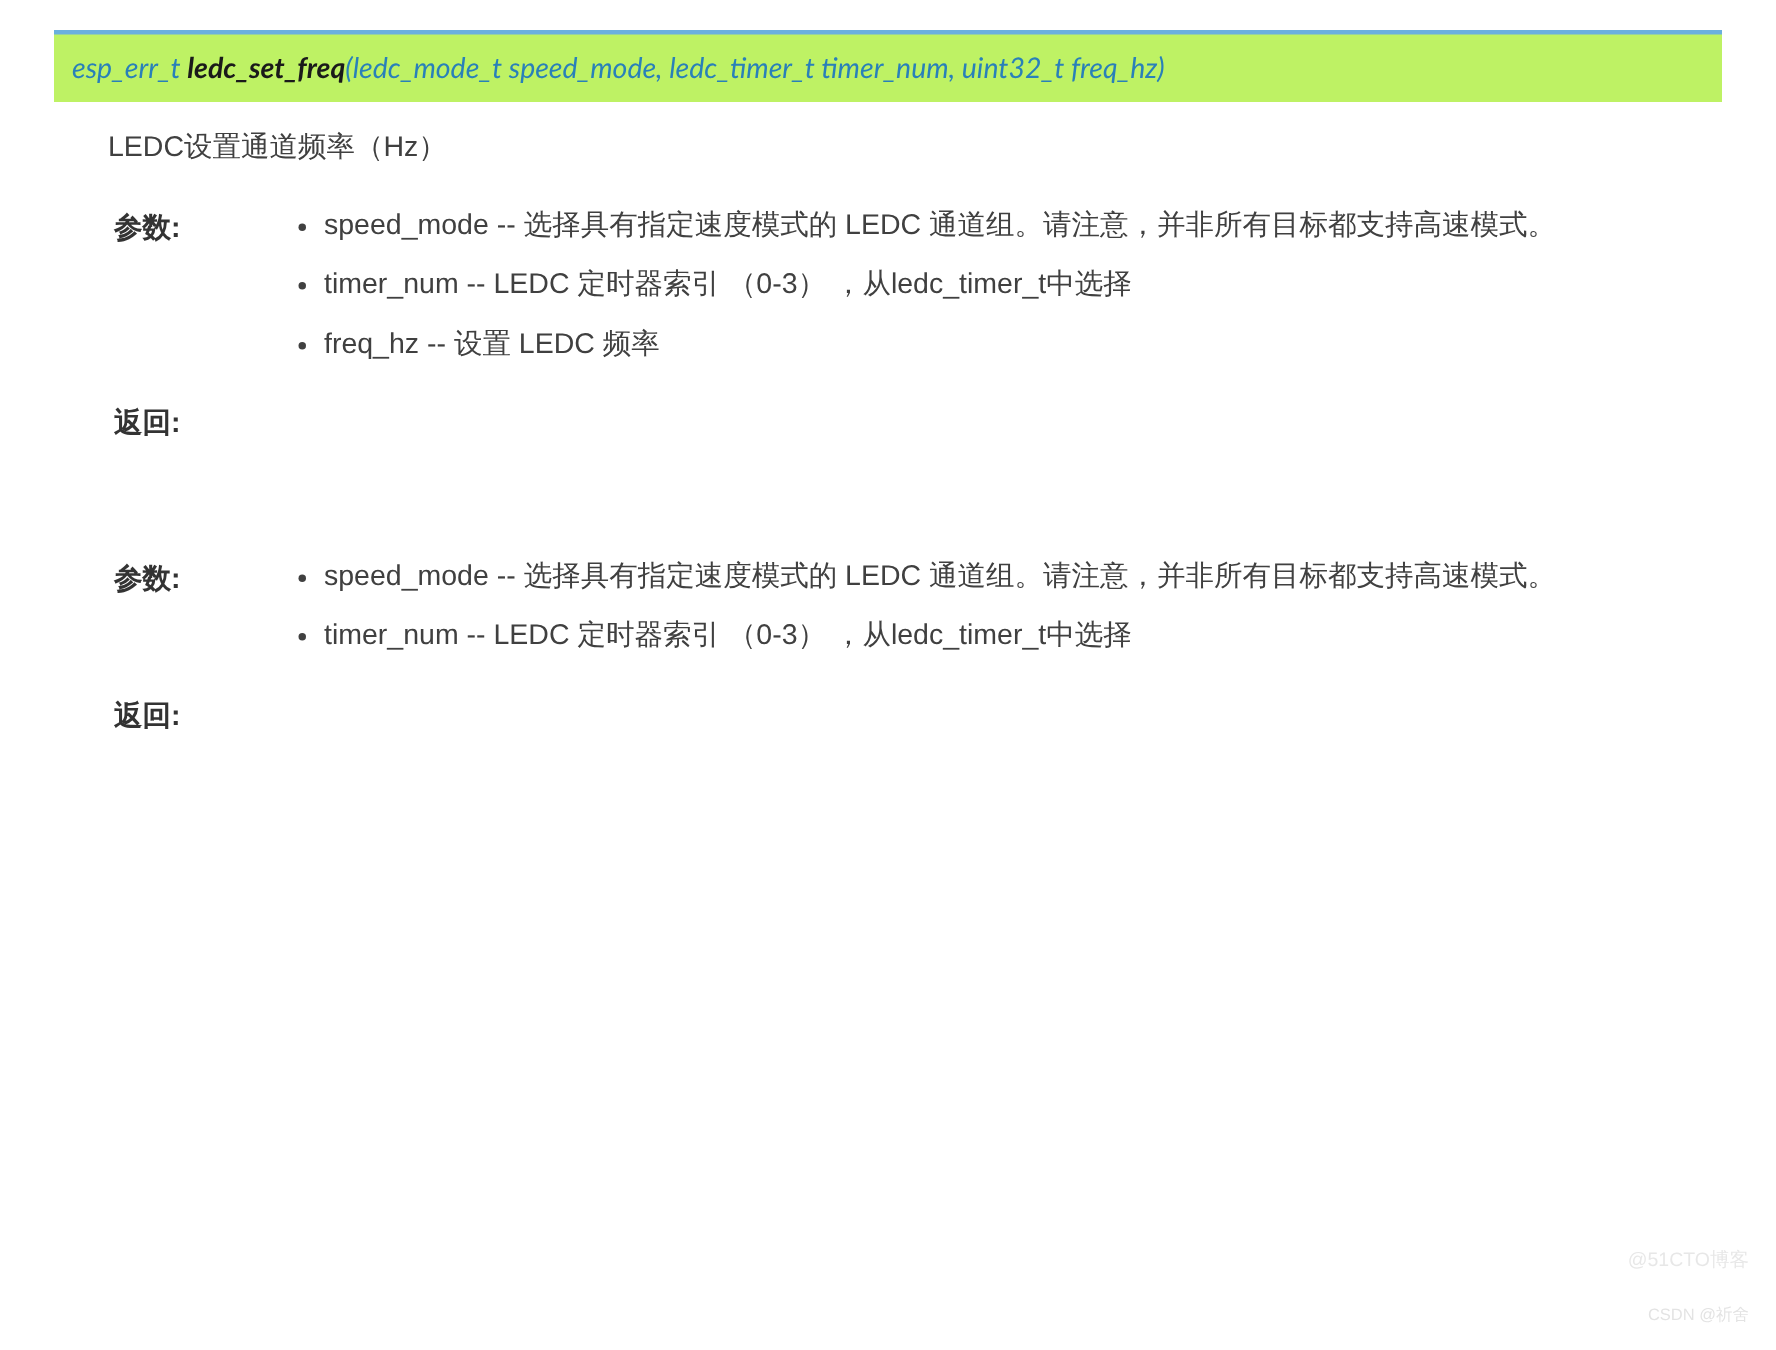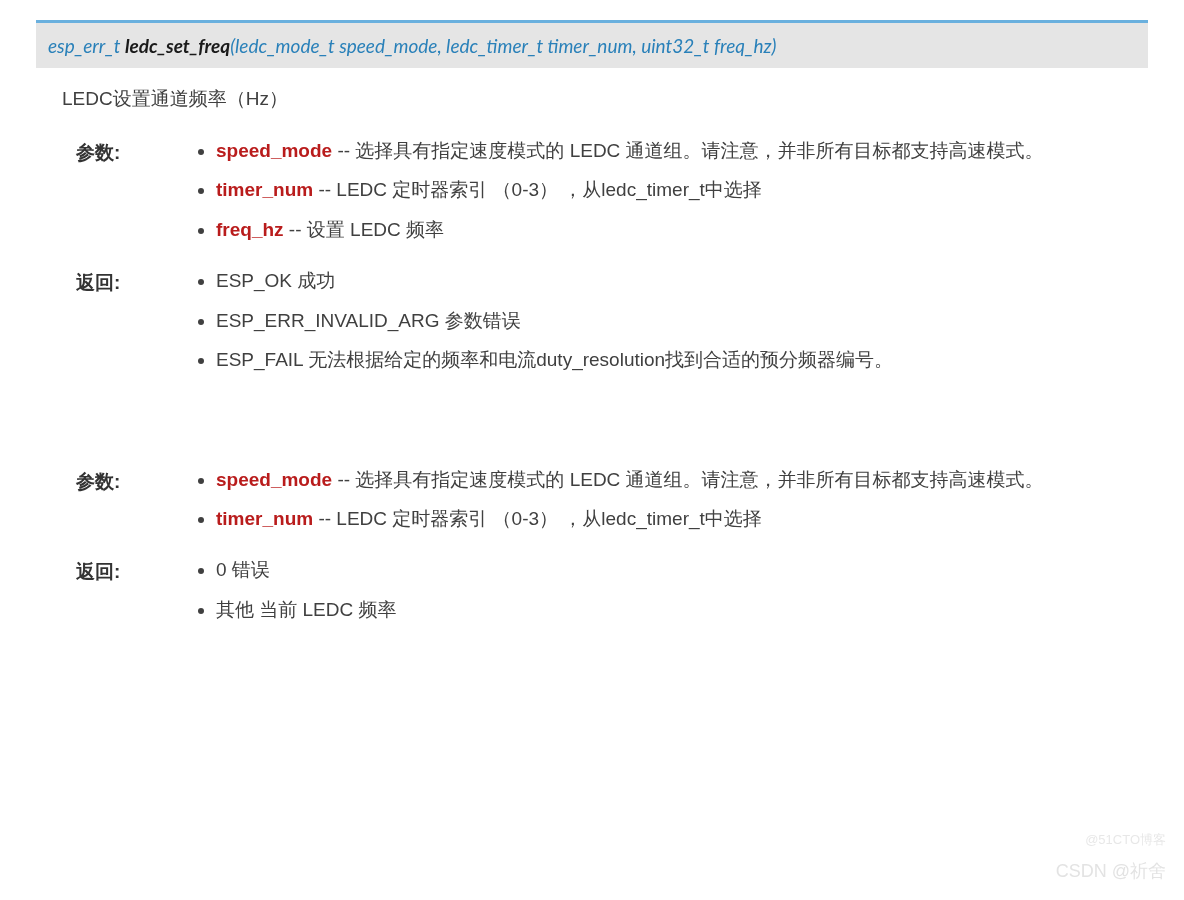--- a/index.html
+++ b/index.html
@@ -7,37 +7,37 @@
       margin: 0;
       padding: 20px 36px;
       color: #404040;
       width: 1184px;
       box-sizing: border-box;
       background: #fff;
       font-size: 19px;
       line-height: 1.55;
     }
     .sig-box {
-      background: #e5e5e5;
+      background: #bef264;
       border-top: 3px solid #6ab0de;
       padding: 8px 12px;
       font-family: "Lato", Arial, sans-serif;
       font-size: 19px;
       color: #2980b9;
       font-style: italic;
       margin-bottom: 10px;
     }
     .sig-box .fn-name {
       color: #1a1a1a;
       font-weight: 700;
       font-style: italic;
     }
     .sig-box .paren { color: #2980b9; }
     .desc {
-      margin: 16px 0 22px 26px;
+      margin: 16px 0 22px 36px;
       color: #404040;
     }
     .field-row {
       display: flex;
       margin-left: 40px;
       margin-bottom: 4px;
       justify-content: space-between;
     }
     .field-label {
       width: 120px;
@@ -48,36 +48,36 @@
     }
     .field-body { flex: 1; }
     ul.plist {
       margin: 0 0 18px 0;
       padding-left: 20px;
     }
     ul.plist li {
       margin-bottom: 10px;
       color: #404040;
     }
-    .param-name { font-weight: 700; color: #b91c1c; }
+    .param-name { font-weight: 400; color: #404040; }
     .func-block { margin-bottom: 72px; }
     .watermark1 {
       position: fixed;
       right: 18px;
       bottom: 50px;
       color: #d0d0d0;
       font-size: 13px;
       opacity: 0.5;
     }
     .watermark2 {
       position: fixed;
       right: 18px;
       bottom: 14px;
       color: #d0d0d0;
-      font-size: 18px;
+      font-size: 11px;
       opacity: 0.6;
     }
   </style>
 </head>
 <body>
 
 <div class="func-block">
   <div class="sig-box">
     <span>esp_err_t </span><span class="fn-name">ledc_set_freq</span><span class="paren">(ledc_mode_t speed_mode, ledc_timer_t timer_num, uint32_t freq_hz)</span>
   </div>
@@ -89,47 +89,34 @@
       <ul class="plist">
         <li><span class="param-name">speed_mode</span><span> -- 选择具有指定速度模式的 LEDC 通道组。请注意，并非所有目标都支持高速模式。</span></li>
         <li><span class="param-name">timer_num</span><span> -- LEDC 定时器索引 （0-3） ，从ledc_timer_t中选择</span></li>
         <li><span class="param-name">freq_hz</span><span> -- 设置 LEDC 频率</span></li>
       </ul>
     </div>
   </div>
 
   <div class="field-row">
     <div class="field-label">返回:</div>
-    <div class="field-body">
-      <ul class="plist">
-        <li>ESP_OK 成功</li>
-        <li>ESP_ERR_INVALID_ARG 参数错误</li>
-        <li>ESP_FAIL 无法根据给定的频率和电流duty_resolution找到合适的预分频器编号。</li>
-      </ul>
-    </div>
   </div>
 </div>
 
 <div class="func-block">
 
   <div class="field-row">
     <div class="field-label">参数:</div>
     <div class="field-body">
       <ul class="plist">
         <li><span class="param-name">speed_mode</span><span> -- 选择具有指定速度模式的 LEDC 通道组。请注意，并非所有目标都支持高速模式。</span></li>
         <li><span class="param-name">timer_num</span><span> -- LEDC 定时器索引 （0-3） ，从ledc_timer_t中选择</span></li>
       </ul>
     </div>
   </div>
 
   <div class="field-row">
     <div class="field-label">返回:</div>
-    <div class="field-body">
-      <ul class="plist">
-        <li>0 错误</li>
-        <li>其他 当前 LEDC 频率</li>
-      </ul>
-    </div>
   </div>
 </div>
 
 <div class="watermark1">@51CTO博客</div>
 <div class="watermark2">CSDN @祈舍</div>
 
 </body></html>

